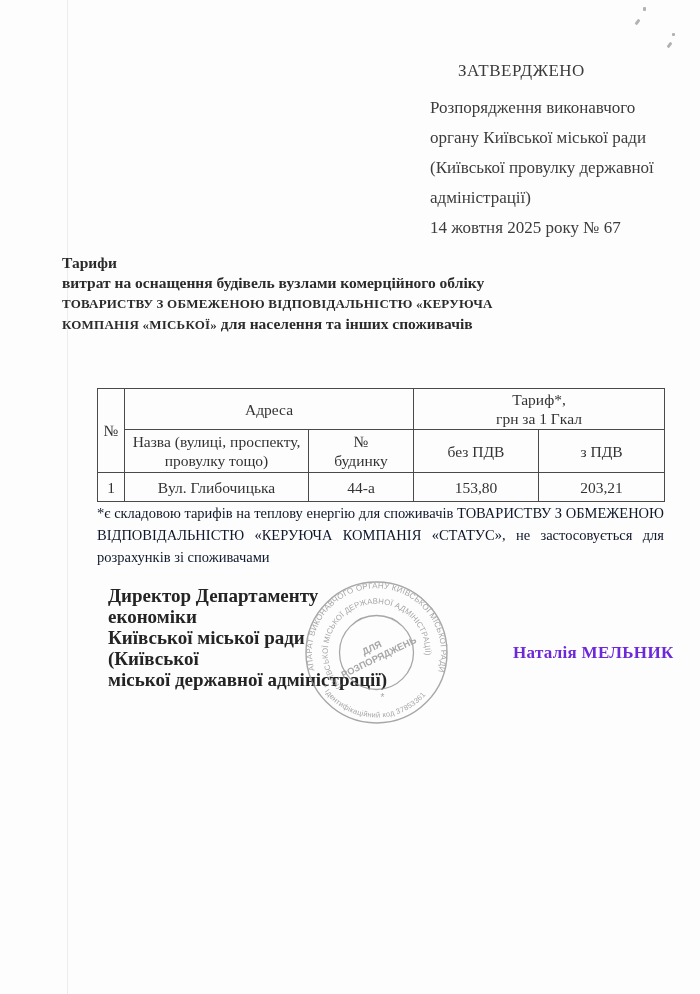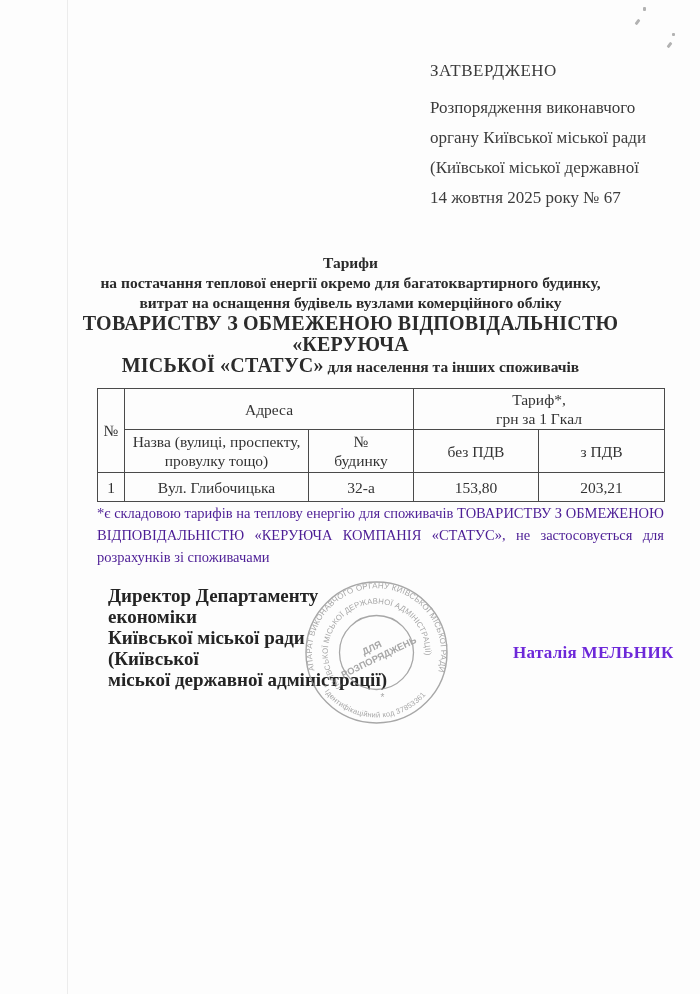--- a/index.html
+++ b/index.html
@@ -9,39 +9,39 @@
     font-family:"Liberation Serif","DejaVu Serif",serif;
   }
   .scan-line{position:absolute;left:67px;top:0;width:1px;height:994px;background:#ececec;}
   .speck{position:absolute;background:#8a8a8a;border-radius:1px;opacity:.65;}
   .speck.s1{left:643px;top:7px;width:3px;height:4px;}
   .speck.s2{left:636px;top:19px;width:3px;height:6px;transform:rotate(38deg);}
   .speck.s3{left:672px;top:33px;width:3px;height:3px;}
   .speck.s4{left:668px;top:42px;width:3px;height:6px;transform:rotate(38deg);}
 
   .approval{position:absolute;left:430px;top:56px;width:250px;font-size:17px;color:#3c3c3c;line-height:30px;}
-  .approval .a-line.first{margin-bottom:7px;letter-spacing:.5px;}
+  .approval .a-line.first{margin-bottom:7px;letter-spacing:.5px;margin-left:28px;}
 
-  .doc-title{position:absolute;left:62px;top:253px;width:577px;text-align:center;
+  .doc-title{position:absolute;left:62px;top:253px;width:577px;
     font-weight:bold;color:#2b2b2b;font-size:15.5px;line-height:20px;}
-  .doc-title .t-big{font-size:20px;line-height:21px;letter-spacing:.2px;}
+  .doc-title .t-big{font-size:13px;line-height:21px;letter-spacing:.2px;}
 
   table.tariff{position:absolute;left:97px;top:388px;border-collapse:collapse;table-layout:fixed;
     font-size:15.5px;color:#333;}
   table.tariff td{border:1px solid #4a4a4a;text-align:center;vertical-align:middle;
     padding:1px 3px;line-height:19px;}
   td.cell-no-head{vertical-align:top;padding-top:3px;}
   td.pre{white-space:pre-line;margin-top:7px;}
   td.addr-name{text-align:left;padding-left:9px;}
   tr.h1 td{height:38px;}
   tr.h2 td{height:40px;}
   tr.data td{height:26px;}
 
   .footnote{position:absolute;left:97px;top:502px;width:567px;font-size:14.5px;
-    line-height:22px;text-align:justify;color:#4c1d95;}
+    line-height:22px;text-align:justify;color:#0f172a;}
 
   .signature{position:absolute;left:108px;top:585px;width:290px;font-weight:bold;
     font-size:19px;line-height:21px;color:#242424;}
   .sig-name{position:absolute;left:513px;top:643px;font-weight:bold;font-size:17px;
     color:#6d28d9;letter-spacing:.3px;}
 
   .stamp{position:absolute;left:289px;top:565px;width:175px;height:175px;opacity:.78;}
   .stamp text{font-family:"Liberation Sans","DejaVu Sans",sans-serif;}
 </style>
 </head>
@@ -50,30 +50,30 @@
 <div class="scan-line"></div>
 <div class="speck s1"></div>
 <div class="speck s2"></div>
 <div class="speck s3"></div>
 <div class="speck s4"></div>
 
 <div class="approval">
   <div class="a-line first">ЗАТВЕРДЖЕНО</div>
   <div class="a-line">Розпорядження виконавчого</div>
   <div class="a-line">органу Київської міської ради</div>
-  <div class="a-line">(Київської міської державної</div>
+  <div class="a-line">(Київської провулку державної</div>
+  <div class="a-line">адміністрації)</div>
   <div class="a-line">14 жовтня 2025 року № 67</div>
 </div>
 
 <div class="doc-title">
   <div>Тарифи</div>
-  <div>на постачання теплової енергії окремо для багатоквартирного будинку,</div>
   <div>витрат на оснащення будівель вузлами комерційного обліку</div>
   <div class="t-big">ТОВАРИСТВУ З ОБМЕЖЕНОЮ ВІДПОВІДАЛЬНІСТЮ «КЕРУЮЧА</div>
-  <div><span class="t-big">МІСЬКОЇ «СТАТУС»</span><span> для населення та інших споживачів</span></div>
+  <div><span class="t-big">КОМПАНІЯ «МІСЬКОЇ»</span><span> для населення та інших споживачів</span></div>
 </div>
 
 <table class="tariff">
   <colgroup>
     <col style="width:27px">
       <col style="width:184px">
       <col style="width:105px">
       <col style="width:125px">
       <col style="width:126px">
   </colgroup>
@@ -87,21 +87,21 @@
     <tr class="h2">
       <td>Назва (вулиці, проспекту, провулку тощо)</td>
       <td class="pre">№
 будинку</td>
       <td>без ПДВ</td>
       <td>з ПДВ</td>
     </tr>
     <tr class="data">
       <td>1</td>
       <td class="addr-name">Вул. Глибочицька</td>
-      <td>32-а</td>
+      <td>44-а</td>
       <td>153,80</td>
       <td>203,21</td>
     </tr>
   </tbody>
 </table>
 
 <div class="footnote">*є складовою тарифів на теплову енергію для споживачів ТОВАРИСТВУ З ОБМЕЖЕНОЮ ВІДПОВІДАЛЬНІСТЮ «КЕРУЮЧА КОМПАНІЯ «СТАТУС», не застосовується для розрахунків зі споживачами</div>
 
 <div class="signature">
   <div>Директор Департаменту економіки</div>

